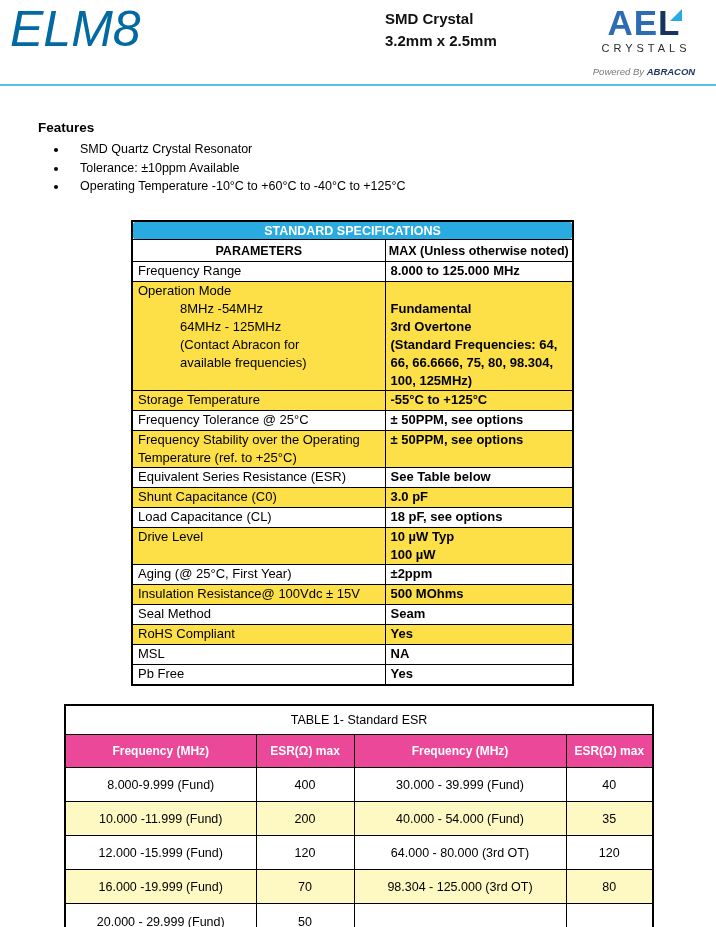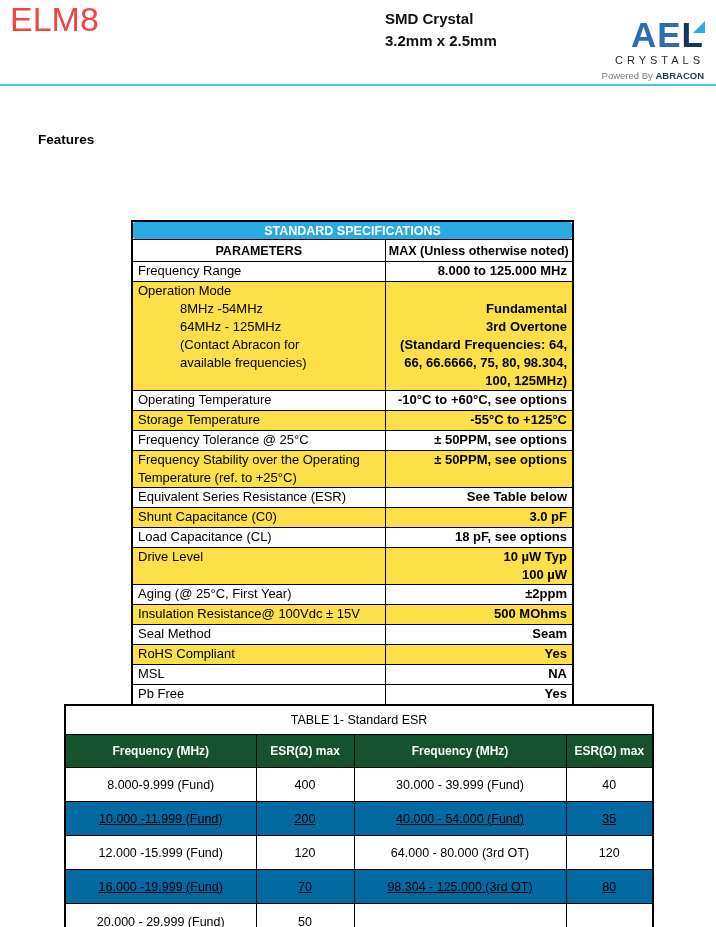--- a/index.html
+++ b/index.html
@@ -1,60 +1,60 @@
 <!DOCTYPE html>
 <html><head>
 <meta charset="utf-8">
 <style>
   html,body{margin:0;padding:0;background:#fff;}
   .page{position:relative;width:716px;height:927px;background:#fff;overflow:hidden;
         font-family:"Liberation Sans",sans-serif;color:#000;}
 
   
-  .product-title{position:absolute;left:10px;top:0px;font-size:34px;font-weight:400;color:#ef4444;}
+  .product-title{position:absolute;left:10px;top:0px;font-size:50px;font-weight:400;color:#0369a1;font-style:italic;}
   .subtitle{position:absolute;left:385px;top:8px;font-size:15px;font-weight:bold;line-height:22px;color:#111;}
-  .logo{position:absolute;right:12px;top:16px;width:120px;text-align:right;}
+  .logo{position:absolute;right:12px;top:4px;width:120px;text-align:center;}
   .logo-word{position:relative;display:inline-block;font-size:35px;line-height:37px;font-weight:bold;
              color:#2d6cb4;letter-spacing:1px;}
   .logo-word .logo-l{color:#15355e;}
   .logo-triangle{position:absolute;top:5px;right:-1px;width:0;height:0;
                  border-bottom:12px solid #29abe2;border-left:12px solid transparent;}
   .logo-sub{font-size:11px;letter-spacing:4px;color:#2b2b2b;margin-top:1px;padding-left:4px;}
-  .logo-powered{font-size:9.5px;color:#7a7a7a;margin-top:4px;}
+  .logo-powered{font-size:9.5px;color:#7a7a7a;margin-top:12px;font-style:italic;}
   .logo-powered .brand{color:#1f3864;font-weight:bold;}
   .header-rule{position:absolute;top:84px;left:0;width:716px;height:2px;background:#55c0e5;}
 
   
   .features{position:absolute;left:38px;top:120px;}
-  .features-title{font-size:13.5px;font-weight:bold;margin-top:12px;}
+  .features-title{font-size:13.5px;font-weight:bold;}
   .features ul{margin:7px 0 0 30px;padding:0;}
   .features li{font-size:12.5px;margin-bottom:4.5px;padding-left:12px;}
 
   
   .spec{position:absolute;left:131px;top:220px;border-collapse:collapse;table-layout:fixed;
         width:441px;border:2px solid #000;}
   .spec th,.spec td{border:1px solid #000;}
   .spec .title th{background:#29abe2;color:#fff;font-size:12.5px;font-weight:bold;height:17px;
                   text-align:center;vertical-align:middle;padding:0;border-radius:6px;}
   .spec .colhead th{font-size:12.5px;font-weight:bold;height:19px;text-align:center;vertical-align:middle;margin-left:28px;}
   .spec td{font-size:13px;height:19px;padding:0 5px;vertical-align:top;}
   .spec td .ln{line-height:18px;white-space:nowrap;}
   .spec td .ln.ind{padding-left:42px;}
-  .spec td.val{font-weight:bold;text-align:right;}
+  .spec td.val{font-weight:bold;}
   .spec tr.shade td{background:#fde047;}
 
   
   .esr{position:absolute;left:64px;top:704px;border-collapse:collapse;table-layout:fixed;
        width:588px;border:2px solid #000;}
   .esr th,.esr td{border:1px solid #000;text-align:center;vertical-align:middle;}
   .esr .title th{font-size:12.5px;font-weight:normal;height:26px;background:#fff;}
-  .esr .head th{background:#14532d;color:#fff;font-size:12px;font-weight:bold;height:30px;}
+  .esr .head th{background:#ec4899;color:#fff;font-size:12px;font-weight:bold;height:30px;}
   .esr td{font-size:12.5px;height:31px;}
   .esr tr.last td{height:34px;}
-  .esr tr.shade td{background:#0369a1;text-decoration:underline;}
+  .esr tr.shade td{background:#fef9c3;}
 </style>
 </head>
 <body>
 
 <div class="page">
 
   <div class="product-title">ELM8</div>
 
   <div class="subtitle">
     <div>SMD Crystal</div>
@@ -64,20 +64,25 @@
   <div class="logo">
     <div class="logo-word"><span>AE</span><span class="logo-l">L</span><span class="logo-triangle"></span></div>
     <div class="logo-sub">CRYSTALS</div>
     <div class="logo-powered"><span>Powered By </span><span class="brand">ABRACON</span></div>
   </div>
 
   <div class="header-rule"></div>
 
   <div class="features">
     <div class="features-title">Features</div>
+    <ul>
+        <li>SMD Quartz Crystal Resonator</li>
+        <li>Tolerance: ±10ppm Available</li>
+        <li>Operating Temperature -10°C to +60°C to -40°C to +125°C</li>
+      </ul>
   </div>
 
   <table class="spec">
     <colgroup>
         <col style="width:253px">
         <col style="width:188px">
       </colgroup>
     <thead>
       <tr class="title">
         <th colspan="2">STANDARD SPECIFICATIONS</th>
@@ -104,28 +109,20 @@
             <div class="ln ind">(Contact Abracon for</div>
             <div class="ln ind">available frequencies)</div>
           </td>
           <td class="val">
             <div class="ln">&nbsp;</div>
             <div class="ln">Fundamental</div>
             <div class="ln">3rd Overtone</div>
             <div class="ln">(Standard Frequencies: 64,</div>
             <div class="ln">66, 66.6666, 75, 80, 98.304,</div>
             <div class="ln">100, 125MHz)</div>
-          </td>
-        </tr>
-        <tr>
-          <td>
-            <div class="ln">Operating Temperature</div>
-          </td>
-          <td class="val">
-            <div class="ln">-10°C to +60°C, see options</div>
           </td>
         </tr>
         <tr class="shade">
           <td>
             <div class="ln">Storage Temperature</div>
           </td>
           <td class="val">
             <div class="ln">-55°C to +125°C</div>
           </td>
         </tr>

